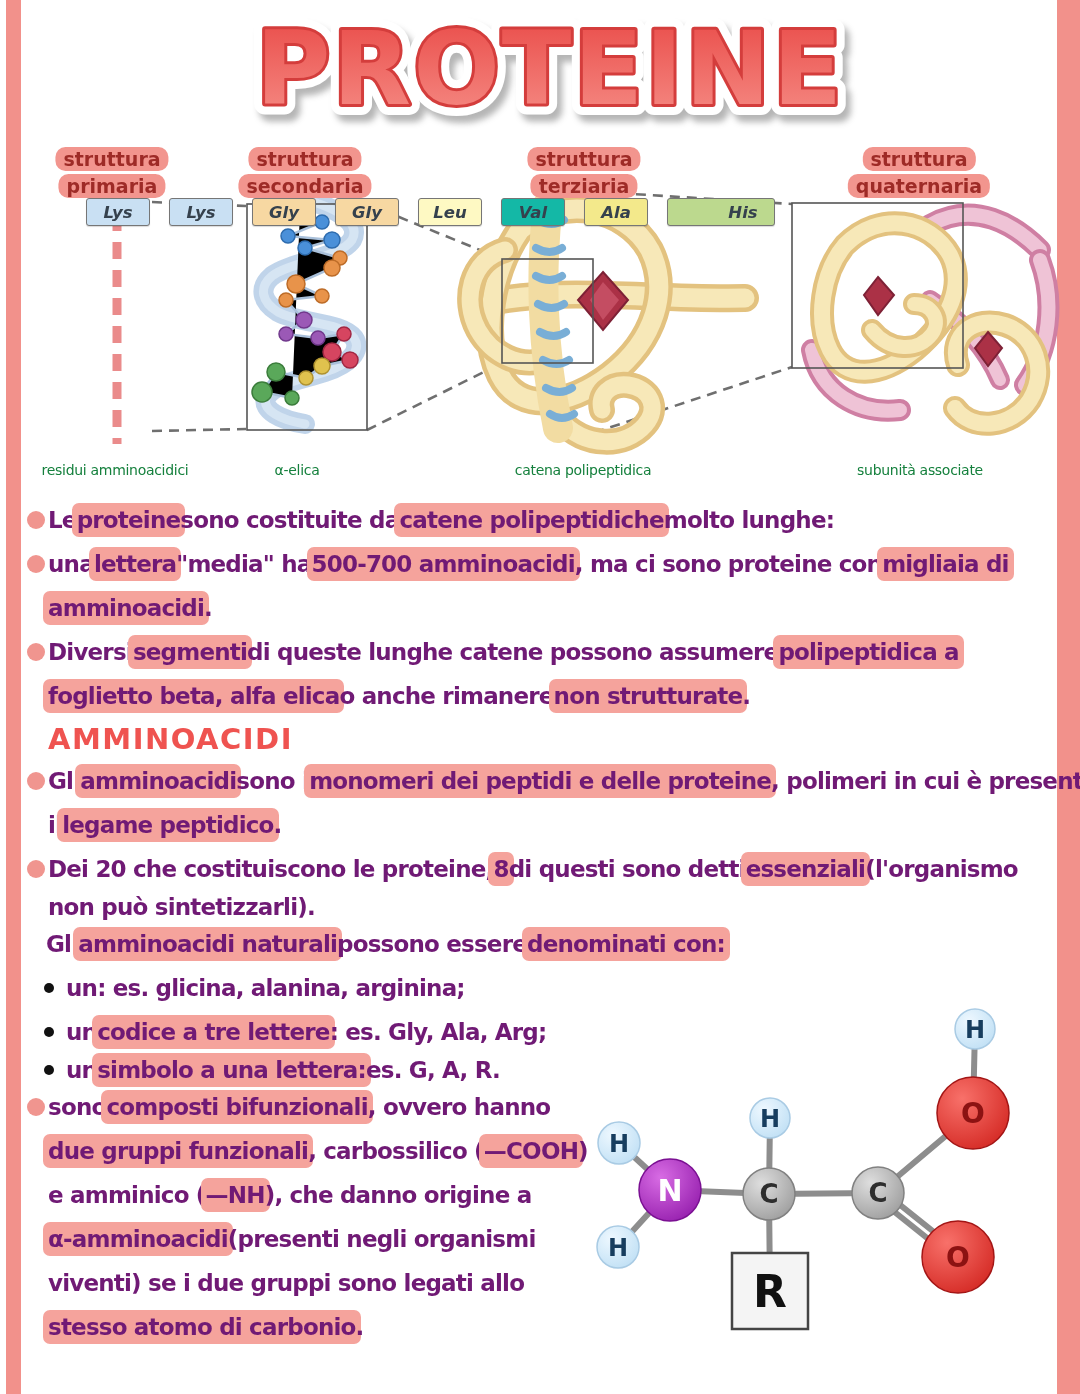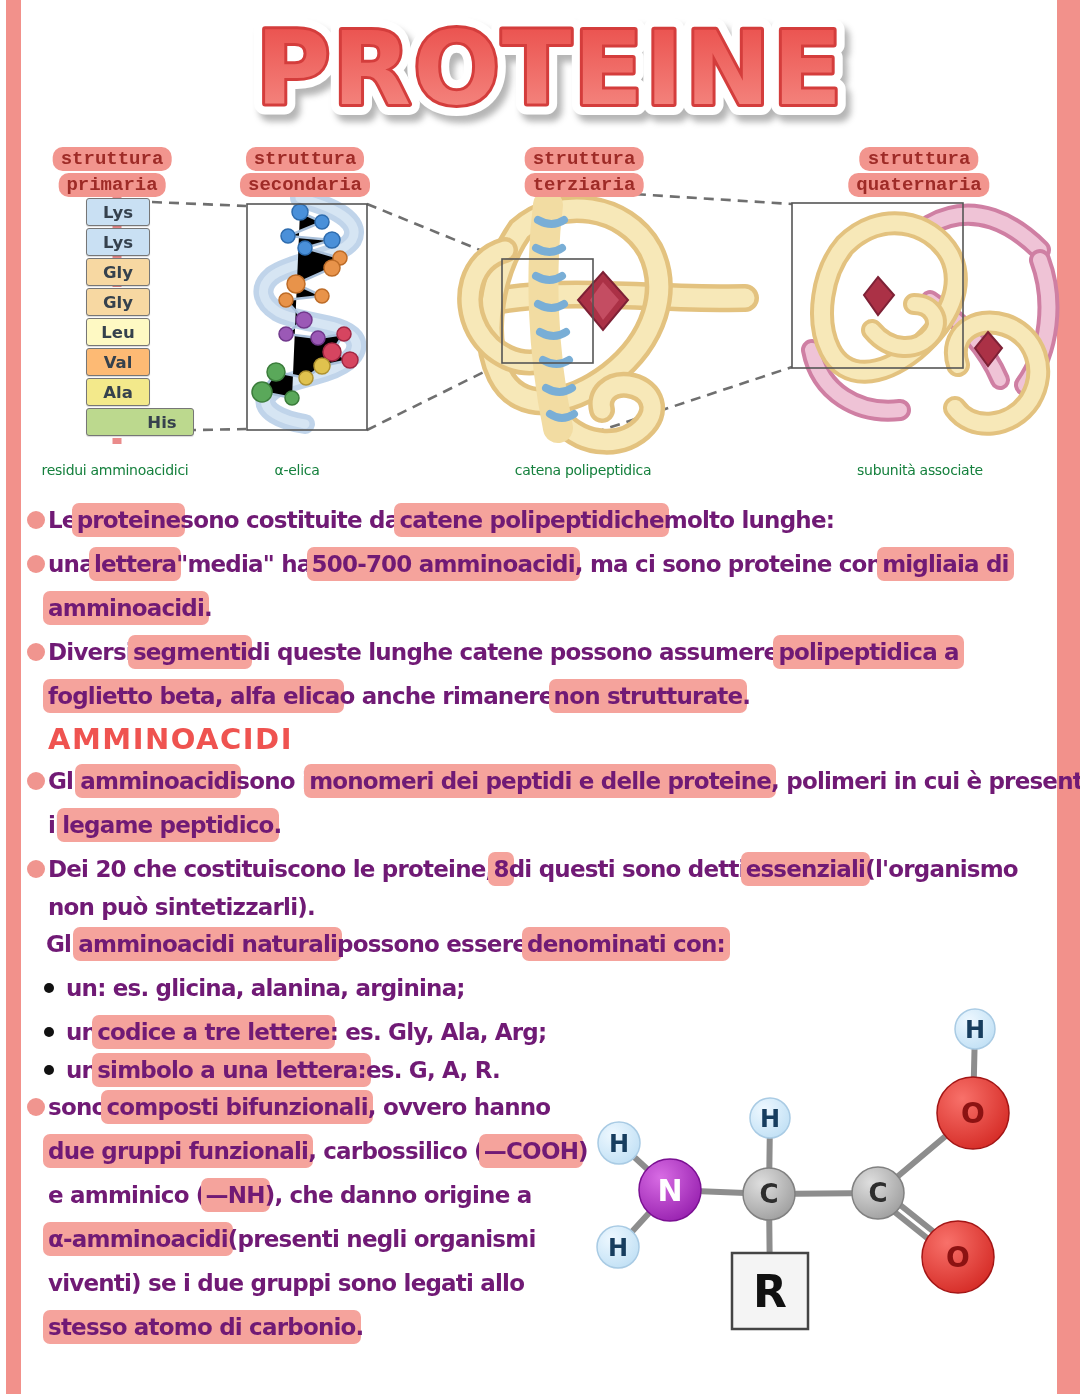--- a/index.html
+++ b/index.html
@@ -10,30 +10,30 @@
   .stripe{position:absolute;top:0;bottom:0;background:#f2918b;}
   .stripe.left{left:6px;width:15px;}
   .stripe.right{right:0;width:23px;}
 
   
   #title-svg{position:absolute;left:0;top:0;width:1080px;height:142px;}
 
   
   #figure{position:absolute;left:0;top:140px;width:1080px;height:358px;}
   #figure-art{position:absolute;left:0;top:0;width:1080px;height:358px;}
-  .struct-label{position:absolute;transform:translateX(-50%);text-align:center;line-height:24px;font-family:Liberation Mono, monospace;}
+  .struct-label{position:absolute;transform:translateX(-50%);text-align:center;line-height:24px;}
   .struct-label .pill{
     display:inline-block;background:#f2958e;color:#9e2b27;font-weight:bold;
     font-size:19px;padding:0px 8px;border-radius:10px;margin:1px 0;letter-spacing:0;
   }
   .caption{
     position:absolute;transform:translateX(-50%);white-space:nowrap;
     color:#15803d;font-size:14px;top:322px;letter-spacing:-0.3px;
   }
-  #residue-chain{position:absolute;left:86px;top:58px;display:flex;flex-direction:column;gap:2px;}
+  #residue-chain{position:absolute;left:86px;top:58px;display:flex;gap:19px;font-style:italic;}
   .residue{
     width:62px;height:26px;border:1.5px solid #767676;border-radius:3px;
     display:flex;align-items:center;justify-content:center;
     font-size:16.5px;color:#35414d;font-weight:600;box-shadow:0 1px 1px rgba(0,0,0,.15);
   }
 
   
   #text-lines{position:absolute;left:0;top:498px;width:1056px;}
   .line{height:44px;display:flex;align-items:center;white-space:nowrap;
         font-size:23px;font-weight:700;letter-spacing:-0.8px;color:#701a75;position:relative;}
@@ -178,21 +178,21 @@
     <span class="pill">struttura</span><br>
     <span class="pill">quaternaria</span>
   </div>
 
   <div id="residue-chain">
       <div class="residue" style="background: rgb(201, 224, 243);">Lys</div>
       <div class="residue" style="background: rgb(201, 224, 243);">Lys</div>
       <div class="residue" style="background: rgb(247, 216, 162);">Gly</div>
       <div class="residue" style="background: rgb(247, 216, 162);">Gly</div>
       <div class="residue" style="background: #fef9c3;">Leu</div>
-      <div class="residue" style="background: #fdba74;">Val</div>
+      <div class="residue" style="background: #14b8a6;">Val</div>
       <div class="residue" style="background: rgb(243, 233, 139);">Ala</div>
       <div class="residue" style="background: rgb(188, 217, 142); padding-left: 44px;">His</div>
     </div>
 
   <div class="caption" style="left:115px;">residui amminoacidici</div>
   <div class="caption" style="left:297px;">α-elica</div>
   <div class="caption" style="left:583px;">catena polipeptidica</div>
   <div class="caption" style="left:920px;">subunità associate</div>
 </div>
 

